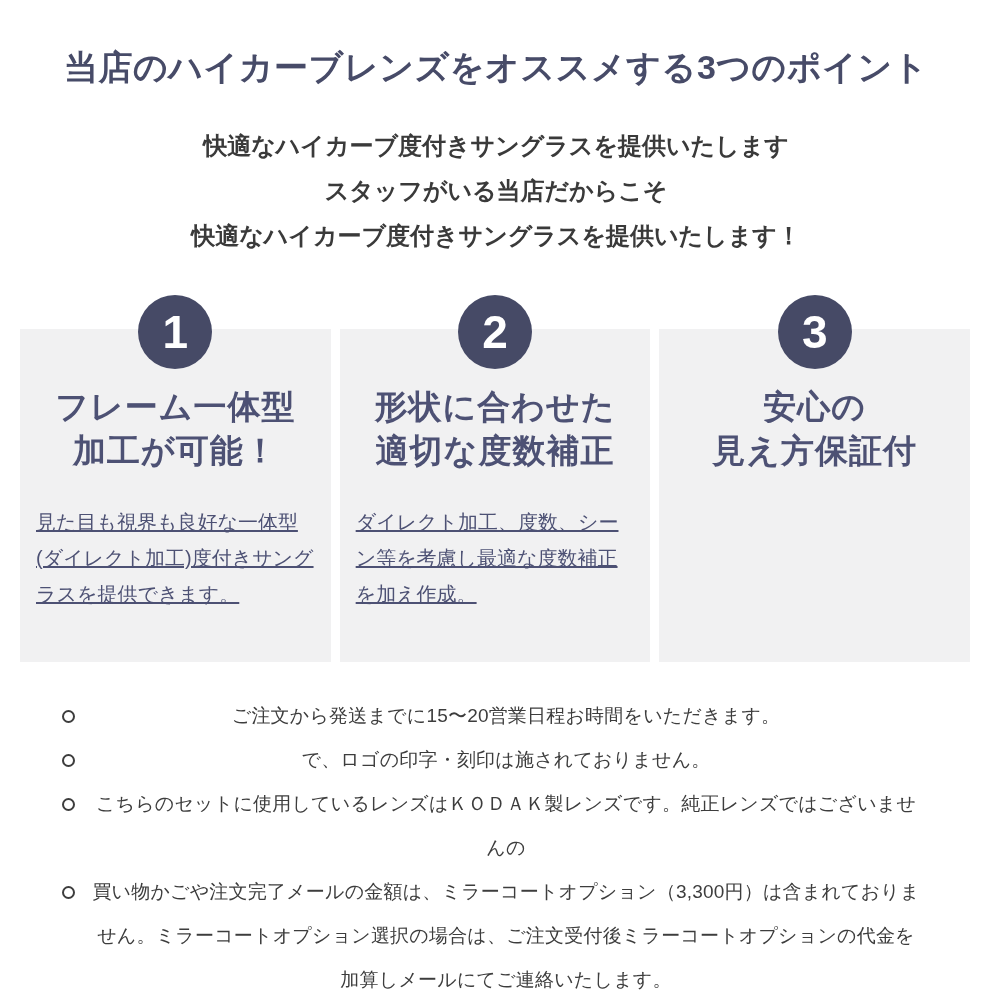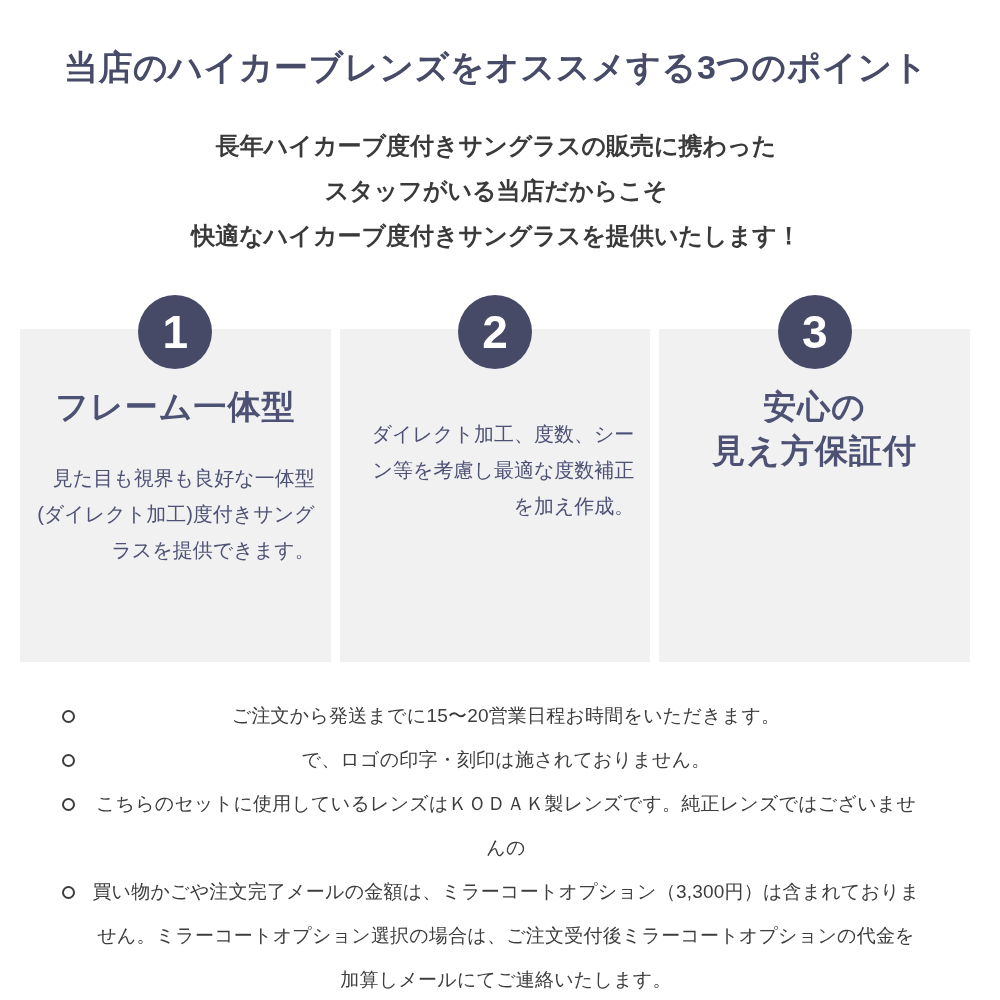--- a/index.html
+++ b/index.html
@@ -69,26 +69,27 @@
   }
   .point-title {
     font-size: 33px;
     font-weight: 700;
     color: #4d5174;
     line-height: 44px;
     letter-spacing: 1px;
   }
   .point-desc {
     margin-top: 31px;
-    text-align: right;
+    text-align: left;
     font-size: 20px;
     font-weight: 500;
     color: #4d5174;
     line-height: 36px;
     letter-spacing: 0px;
+    text-decoration: underline;
   }
   .notes-list {
     list-style: none;
     margin: 32px 60px 0 60px;
     padding: 0;
     max-width: 860px;
   }
   .notes-list li {
     position: relative;
     padding-left: 32px;
@@ -110,37 +111,42 @@
   }
 </style>
 </head>
 <body>
 
 <div class="page">
 
   <h1 class="main-title">当店のハイカーブレンズをオススメする3つのポイント</h1>
 
   <div class="subtitle">
-    <div>長年ハイカーブ度付きサングラスの販売に携わった</div>
+    <div>快適なハイカーブ度付きサングラスを提供いたします</div>
     <div>スタッフがいる当店だからこそ</div>
     <div>快適なハイカーブ度付きサングラスを提供いたします！</div>
   </div>
 
   <div class="points-row">
 
     <div class="point-card">
       <div class="point-circle">1</div>
       <div class="point-title">
         <div>フレーム一体型</div>
+        <div>加工が可能！</div>
       </div>
       <div class="point-desc">見た目も視界も良好な一体型(ダイレクト加工)度付きサングラスを提供できます。</div>
     </div>
 
     <div class="point-card">
       <div class="point-circle">2</div>
+      <div class="point-title">
+        <div>形状に合わせた</div>
+        <div>適切な度数補正</div>
+      </div>
       <div class="point-desc">ダイレクト加工、度数、シーン等を考慮し最適な度数補正を加え作成。</div>
     </div>
 
     <div class="point-card">
       <div class="point-circle">3</div>
       <div class="point-title">
         <div>安心の</div>
         <div>見え方保証付</div>
       </div>
     </div>

